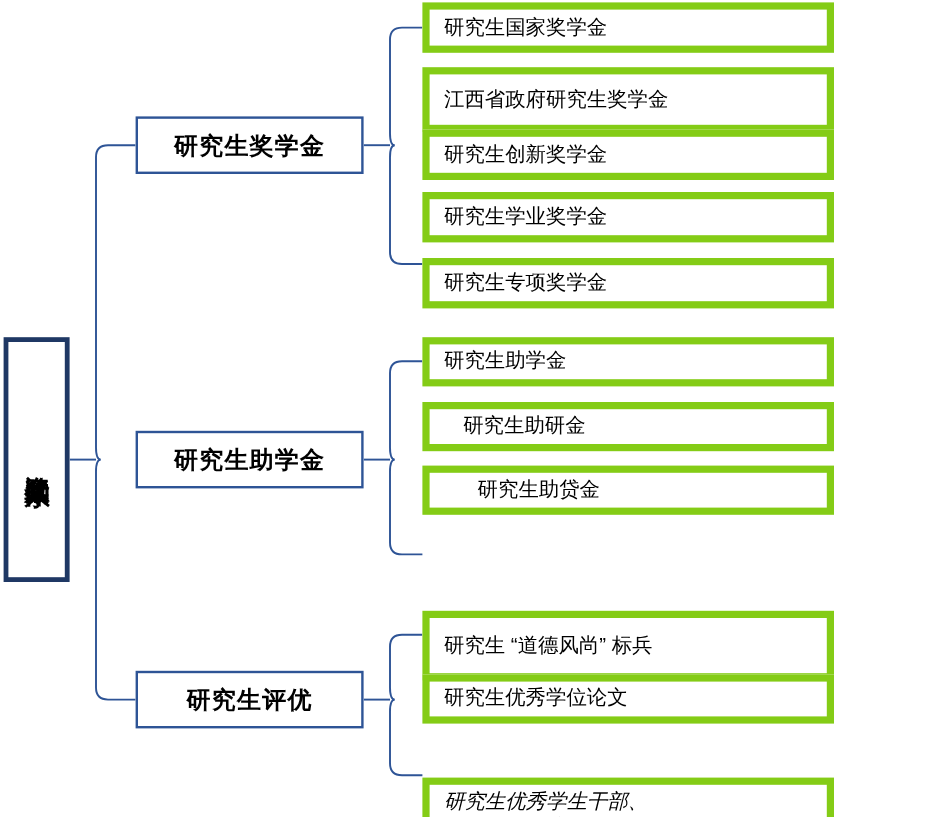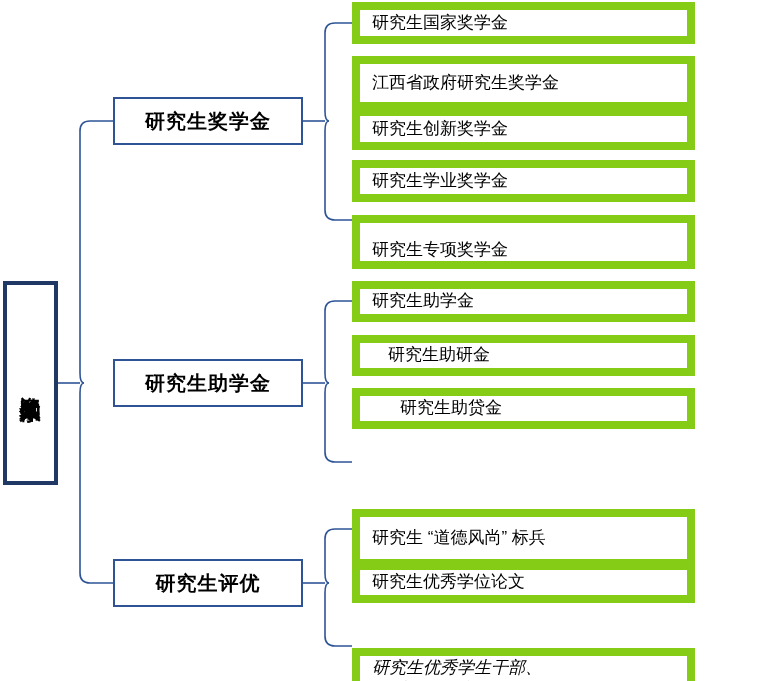--- a/index.html
+++ b/index.html
@@ -67,21 +67,21 @@
     color: #000000;
     letter-spacing: 1px;
     white-space: nowrap;
   }
 
   
   .leaf-node {
     position: absolute;
     left: 352px;
     width: 343px;
-    border: 8px solid #84cc16;
+    border: 6px solid #84cc16;
     background: #ffffff;
     box-sizing: border-box;
     display: flex;
     align-items: center;
   }
   .leaf-node .ltext {
     font-size: 17px;
     font-weight: normal;
     color: #000000;
     padding-left: 12px;
@@ -138,21 +138,21 @@
   </div>
   <div class="leaf-node" style="top:56px; height:54px;">
     <span class="ltext">江西省政府研究生奖学金</span>
   </div>
   <div class="leaf-node" style="top:108px; height:42px;">
     <span class="ltext">研究生创新奖学金</span>
   </div>
   <div class="leaf-node" style="top:160px; height:42px;">
     <span class="ltext">研究生学业奖学金</span>
   </div>
-  <div class="leaf-node" style="top:215px; height:54px;align-items:flex-end;">
+  <div class="leaf-node" style="top:215px; height:42px;">
     <span class="ltext">研究生专项奖学金</span>
   </div>
 
   <div class="branch-node" style="top:359px;">
     <span class="btext">研究生助学金</span>
   </div>
 
   <div class="leaf-node" style="top:281px; height:41px;">
     <span class="ltext">研究生助学金</span>
   </div>

